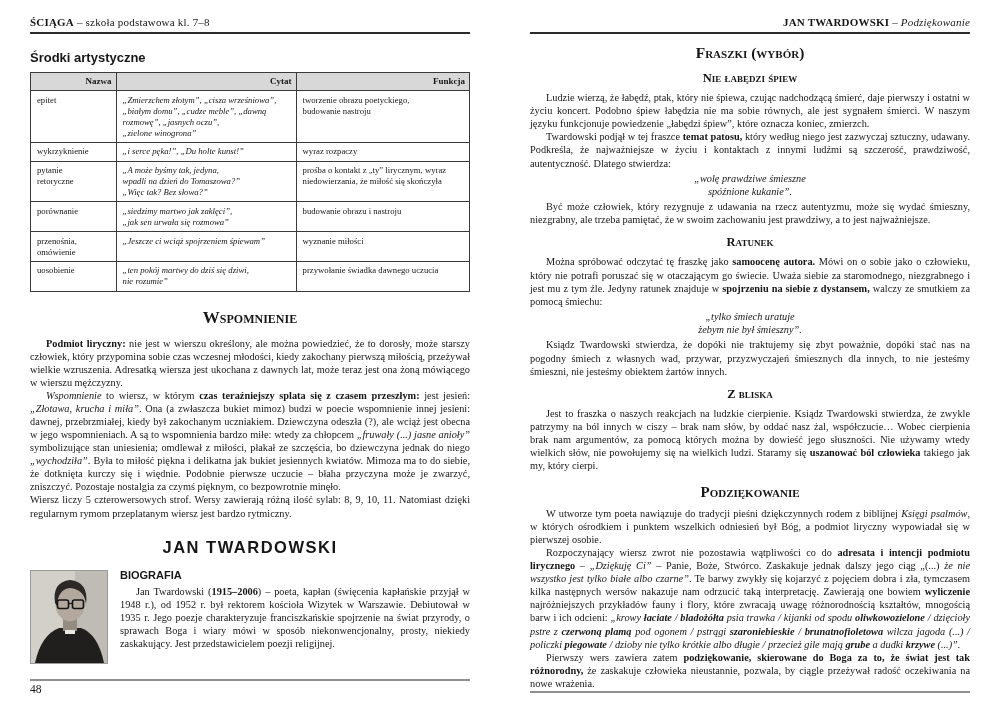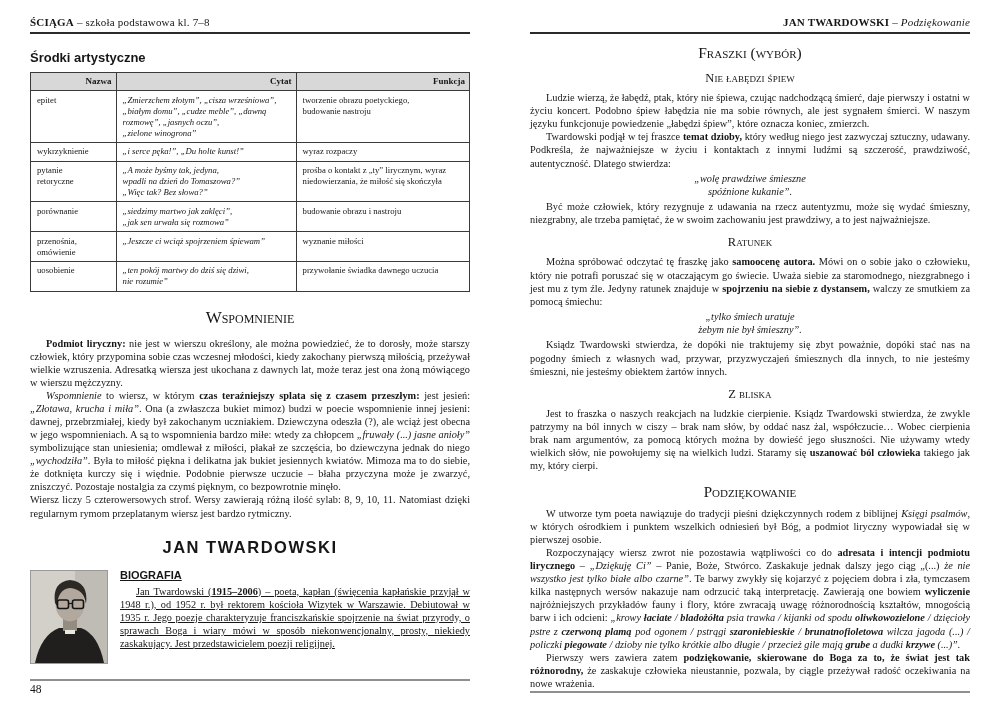--- a/index.html
+++ b/index.html
@@ -28,28 +28,28 @@
   td.c-cytat{width:41%;font-style:italic;white-space:pre-line;}
   td.c-funkcja{width:39.5%;white-space:pre-line;}
   
   p.body{font-size:10.3px;line-height:1.27;text-align:justify;margin:0;}
   p.ind{text-indent:16px;}
   .quote{font-size:10.3px;line-height:1.3;font-style:italic;text-align:center;white-space:pre-line;margin:2px 0;}
   .b{font-weight:700;}
   .i{font-style:italic;}
   .bi{font-weight:700;font-style:italic;}
   
-  h1.sc{font-variant:small-caps;font-weight:400;text-align:center;margin:0;}
+  h1.sc{font-variant:small-caps;font-weight:700;text-align:center;margin:0;}
   .h-wspomnienie{font-size:17px;margin:16px 0 9px 0 !important;}
   .h-fraszki{font-size:15.5px;margin:10px 0 6px 0 !important;}
   .h-sub{font-size:12.5px;margin:9px 0 5px 0 !important;}
   .h-big{font-size:15px;margin:12px 0 6px 0 !important;}
   h1.sans{font-family:"Liberation Sans", sans-serif;font-weight:700;font-size:16.5px;
     letter-spacing:1.5px;text-align:center;margin:18px 0 10px 0;}
-  .bio{margin-top:2px;overflow:hidden;text-decoration:underline;}
+  .bio{margin-top:2px;overflow:hidden;}
   .bio-photo{float:left;width:76px;height:92px;margin:3px 12px 2px 0;border:1px solid #9a9a9a;}
   .bio-label{font-family:"Liberation Sans", sans-serif;font-weight:700;font-size:11px;margin:2px 0 4px 0;}
 </style>
 </head>
 <body>
 
 <div class="spread">
 
   <div class="page">
     <div class="runhead"><span class="b">ŚCIĄGA</span><span> – szkoła podstawowa kl. 7–8</span></div>
@@ -140,21 +140,21 @@
   </div>
 
   <div class="page">
     <div class="runhead runhead-right"><span class="b">JAN TWARDOWSKI</span><span> – </span><span class="i">Podziękowanie</span></div>
     <hr class="head-rule">
 
     <h1 class="sc h-fraszki">Fraszki (wybór)</h1>
 
     <h1 class="sc h-sub">Nie łabędzi śpiew</h1>
     <p class="body ind"><span>Ludzie wierzą, że łabędź, ptak, który nie śpiewa, czując nadchodzącą śmierć, daje pierwszy i ostatni w życiu koncert. Podobno śpiew łabędzia nie ma sobie równych, ale jest sygnałem śmierci. W naszym języku funkcjonuje powiedzenie „łabędzi śpiew”, które oznacza koniec, zmierzch.</span></p>
-    <p class="body ind"><span>Twardowski podjął w tej fraszce </span><span class="b">temat dzioby,</span><span> który według niego jest zazwyczaj sztuczny, udawany. Podkreśla, że najważniejsze w życiu i kontaktach z innymi ludźmi są szczerość, prawdziwość, autentyczność. Dlatego stwierdza:</span></p>
+    <p class="body ind"><span>Twardowski podjął w tej fraszce </span><span class="b">temat patosu,</span><span> który według niego jest zazwyczaj sztuczny, udawany. Podkreśla, że najważniejsze w życiu i kontaktach z innymi ludźmi są szczerość, prawdziwość, autentyczność. Dlatego stwierdza:</span></p>
     <div class="quote">„wolę prawdziwe śmieszne
 spóźnione kukanie”.</div>
     <p class="body ind"><span>Być może człowiek, który rezygnuje z udawania na rzecz autentyzmu, może się wydać śmieszny, niezgrabny, ale trzeba pamiętać, że w swoim zachowaniu jest prawdziwy, a to jest najważniejsze.</span></p>
 
     <h1 class="sc h-sub">Ratunek</h1>
     <p class="body ind"><span>Można spróbować odczytać tę fraszkę jako </span><span class="b">samoocenę autora.</span><span> Mówi on o sobie jako o człowieku, który nie potrafi poruszać się w otaczającym go świecie. Uważa siebie za staromodnego, niezgrabnego i jest mu z tym źle. Jedyny ratunek znajduje w </span><span class="b">spojrzeniu na siebie z dystansem,</span><span> walczy ze smutkiem za pomocą śmiechu:</span></p>
     <div class="quote">„tylko śmiech uratuje
 żebym nie był śmieszny”.</div>
     <p class="body ind"><span>Ksiądz Twardowski stwierdza, że dopóki nie traktujemy się zbyt poważnie, dopóki stać nas na pogodny śmiech z własnych wad, przywar, przyzwyczajeń śmiesznych dla innych, to nie jesteśmy śmieszni, nie jesteśmy obiektem żartów innych.</span></p>
 

